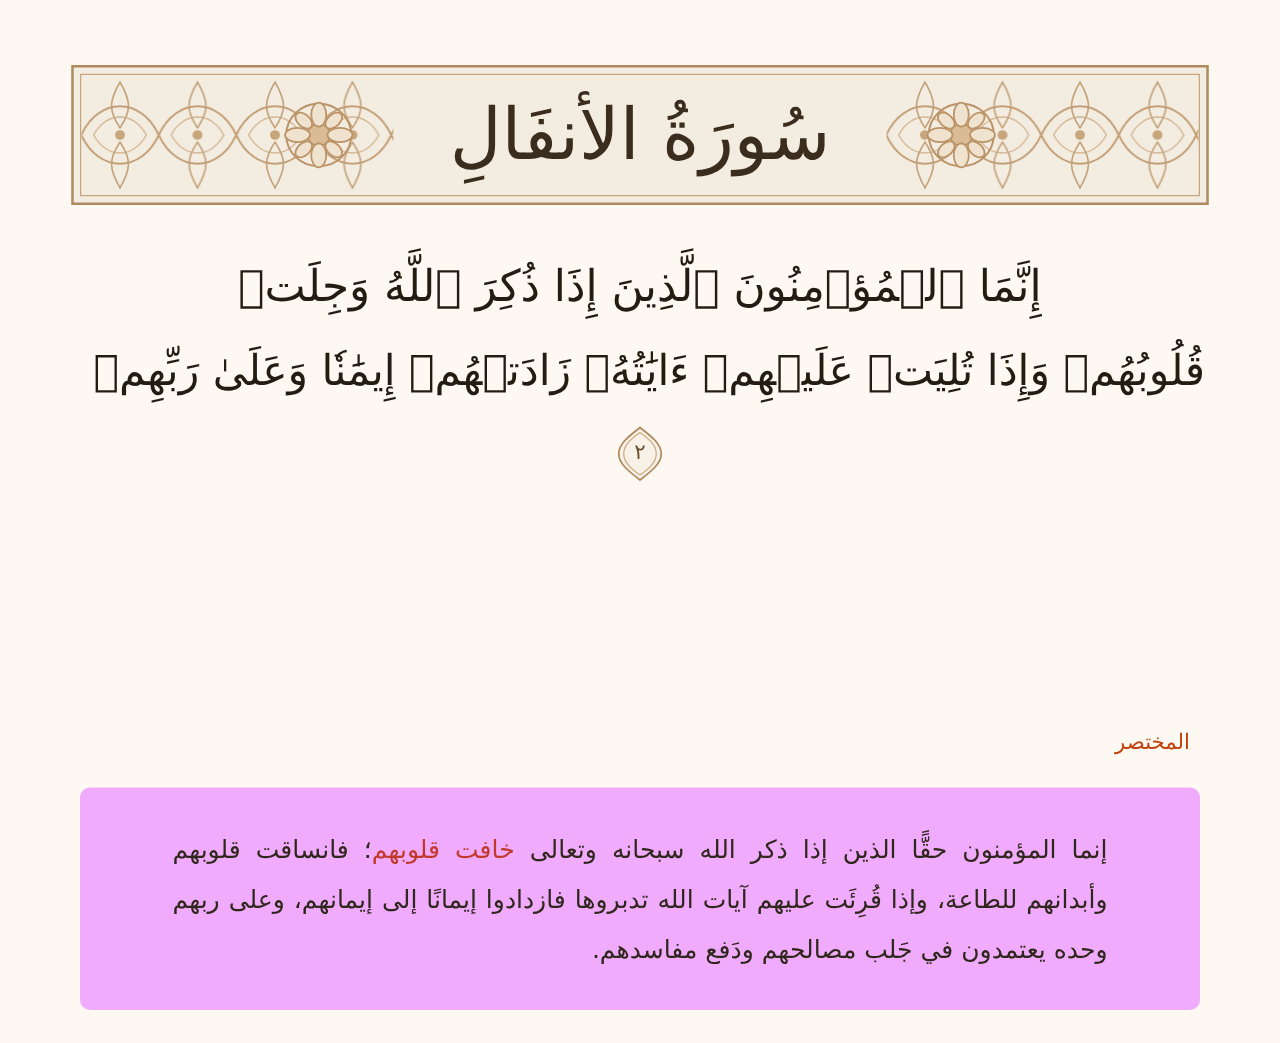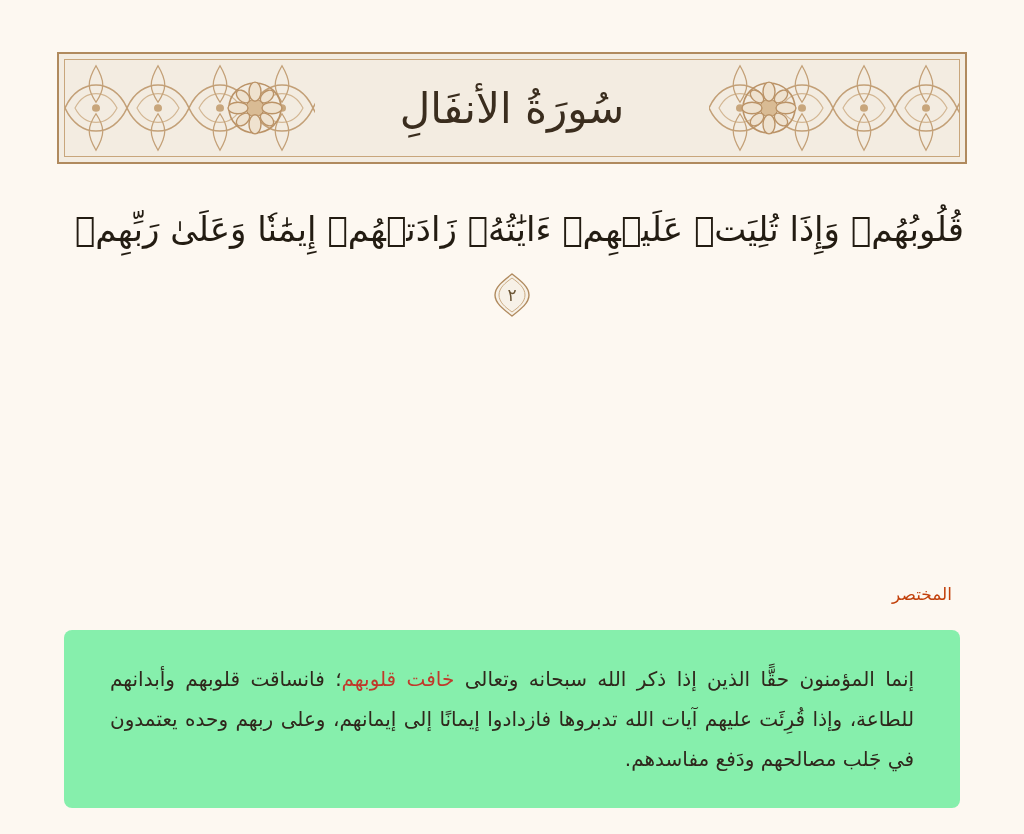--- a/index.html
+++ b/index.html
@@ -53,21 +53,21 @@
     overflow: hidden;
   }
   .orn.right { right: 6px; }
   .orn.left  { left: 6px; }
   .orn svg { display: block; width: 100%; height: 100%; }
 
   .surah-title {
     position: relative;
     z-index: 5;
     font-family: "DejaVu Sans", "Liberation Sans", sans-serif;
-    font-size: 42px;
+    font-size: 57px;
     color: #3a2d1e;
     letter-spacing: 0;
     text-align: center;
     padding: 0 16px;
     background: linear-gradient(to bottom, rgba(243,236,225,0) 0%, rgba(243,236,225,0.92) 18%, rgba(243,236,225,0.96) 82%, rgba(243,236,225,0) 100%);
   }
 
   
   .verse-block {
     position: absolute;
@@ -119,24 +119,24 @@
     direction: rtl;
   }
 
   
   .tafsir-box {
     position: absolute;
     left: 64px;
     right: 64px;
     top: 630px;
     height: 178px;
-    background: #86efac;
+    background: #f0abfc;
     border-radius: 8px;
     box-sizing: border-box;
-    padding: 34px 46px;
+    padding: 34px 74px;
     display: flex;
     align-items: center;
   }
   .tafsir-text {
     direction: rtl;
     text-align: justify;
     text-align-last: right;
     font-size: 20px;
     line-height: 2.0;
     color: #2f271c;
@@ -199,20 +199,21 @@
           </g>
         </g>
       </svg>
     </div>
 
     <div class="surah-title">سُورَةُ الأنفَالِ</div>
   </div>
 </div>
 
 <div class="verse-block">
+  <div class="verse-line l1">إِنَّمَا ٱلۡمُؤۡمِنُونَ ٱلَّذِينَ إِذَا ذُكِرَ ٱللَّهُ وَجِلَتۡ</div>
   <div class="verse-line l2">قُلُوبُهُمۡ وَإِذَا تُلِيَتۡ عَلَيۡهِمۡ ءَايَٰتُهُۥ زَادَتۡهُمۡ إِيمَٰنٗا وَعَلَىٰ رَبِّهِمۡ</div>
   <div class="verse-line l3">
     <span class="ayah-mark">
       <svg viewBox="0 0 42 46">
         <path d="M21,2 C30,9 38,15 38,23 C38,31 30,37 21,44 C12,37 4,31 4,23 C4,15 12,9 21,2 Z" fill="#f7f1e7" stroke="#b08a5e" stroke-width="1.4"></path>
         <path d="M21,6 C28,11 34,16 34,23 C34,30 28,35 21,40 C14,35 8,30 8,23 C8,16 14,11 21,6 Z" fill="none" stroke="#cbab83" stroke-width="1"></path>
       </svg>
       <span class="ayah-num">٢</span>
     </span>
   </div>

